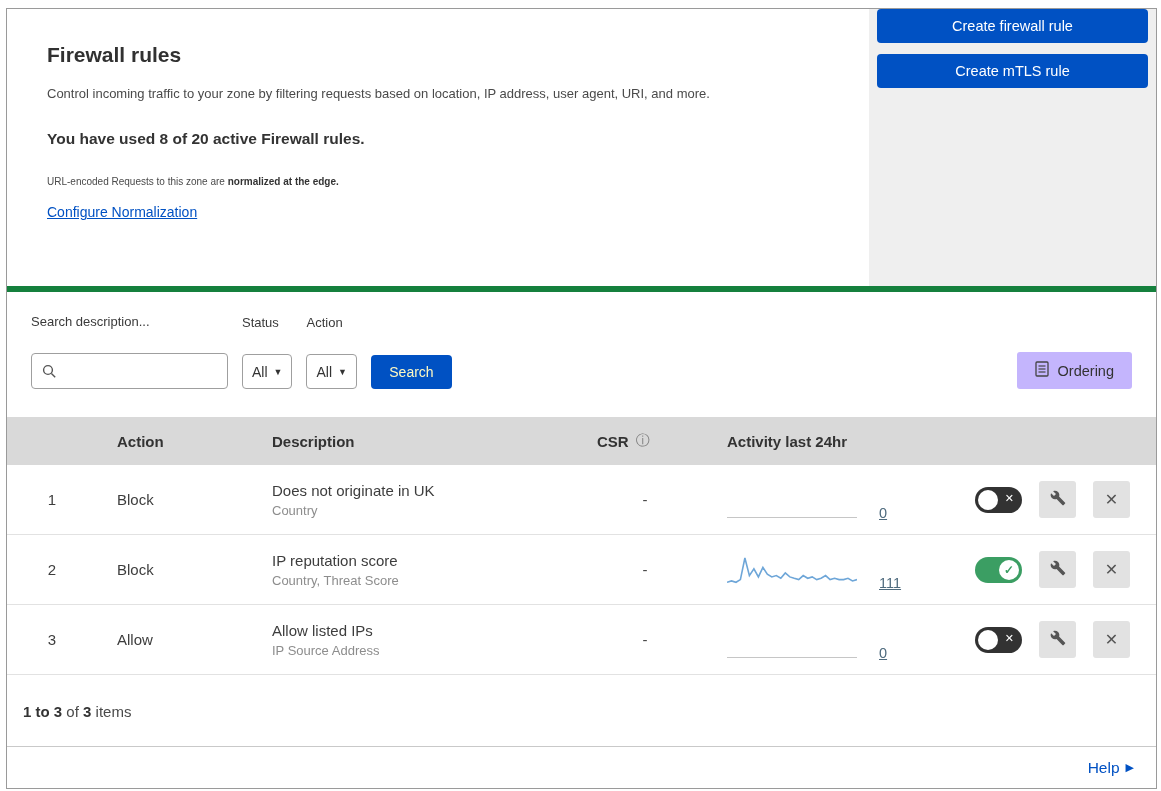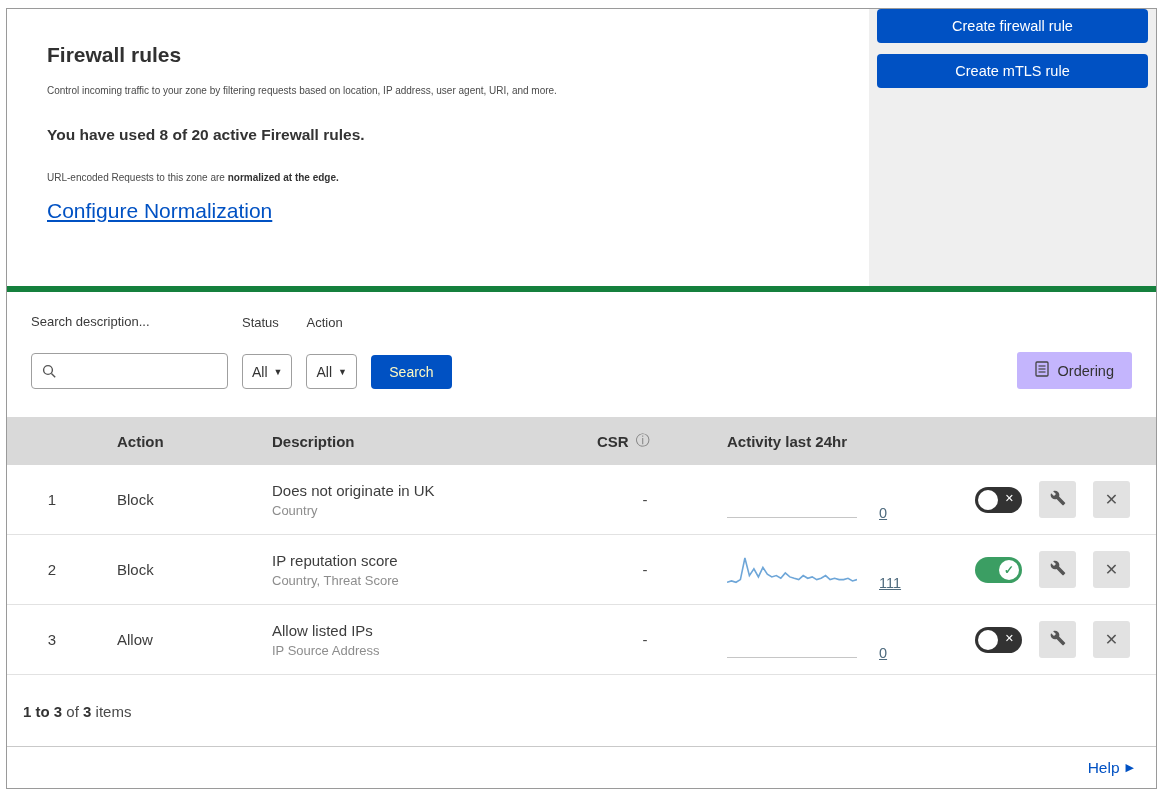--- a/index.html
+++ b/index.html
@@ -5,25 +5,25 @@
   * { box-sizing: border-box; margin: 0; padding: 0; }
   html,body { width:1161px; height:791px; background:#fff; font-family:"Liberation Sans", sans-serif; color:#404040; }
   .card {
     margin:8px 4px 0 6px; width:1151px; height:781px;
     border:1px solid #9a9a9a; background:#fff; display:flex; flex-direction:column;
   }
   
   .top { display:flex; height:283px; border-bottom:6px solid #15803d; }
   .top-left { flex:1; padding:34px 40px; }
   .page-title { font-size:21px; font-weight:700; color:#313131; margin-bottom:16px; }
-  .desc { font-size:10px; line-height:1.65; color:#4a4a4a; max-width:710px; margin-bottom:26px; }
+  .desc { font-size:13px; line-height:1.65; color:#4a4a4a; max-width:710px; margin-bottom:26px; }
   .usage { font-size:15.5px; font-weight:700; color:#333; margin-bottom:28px; }
   .norm { font-size:10px; color:#4a4a4a; margin-bottom:16px; }
   .norm b { color:#333; }
-  a.link { color:var(--primary-blue,#0051c3); text-decoration:underline; font-size:21px; cursor:pointer; }
+  a.link { color:var(--primary-blue,#0051c3); text-decoration:underline; font-size:14px; cursor:pointer; }
   .top-right { width:287px; background:#efefef; display:flex; flex-direction:column; align-items:center; gap:11px; }
   .btn-primary {
     width:271px; height:34px; border:none; border-radius:4px;
     background:var(--primary-blue,#0051c3); color:#fff; font-size:14.5px; cursor:pointer;
     font-family:"Liberation Sans", sans-serif;
   }
   
   .toolbar { display:flex; align-items:flex-end; padding:22px 24px 28px 24px; }
   .field { margin-right:14px; }
   .field-label { font-size:13px; color:#3a3a3a; margin-bottom:24px; }

